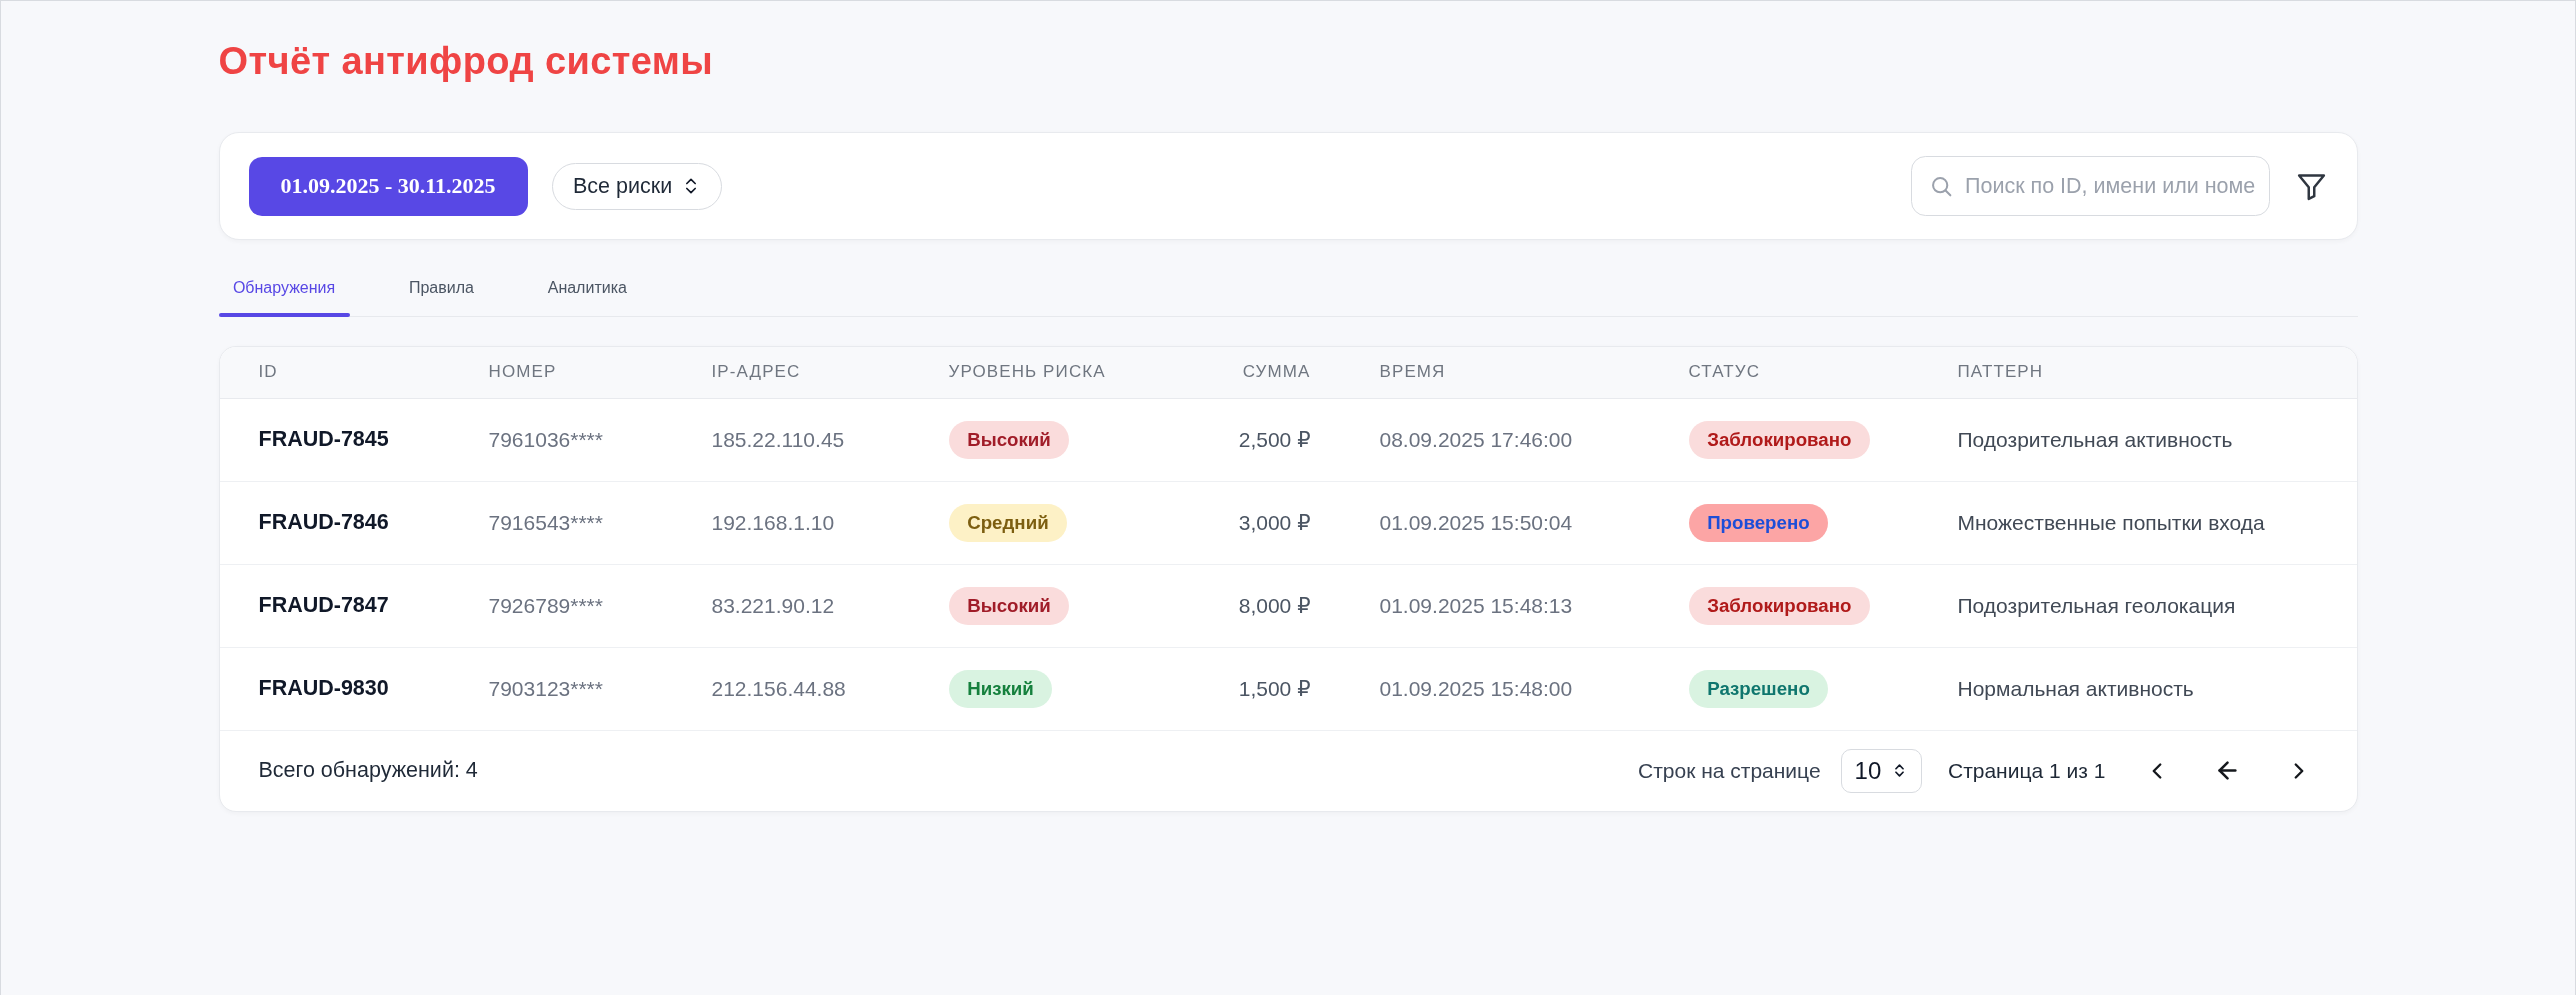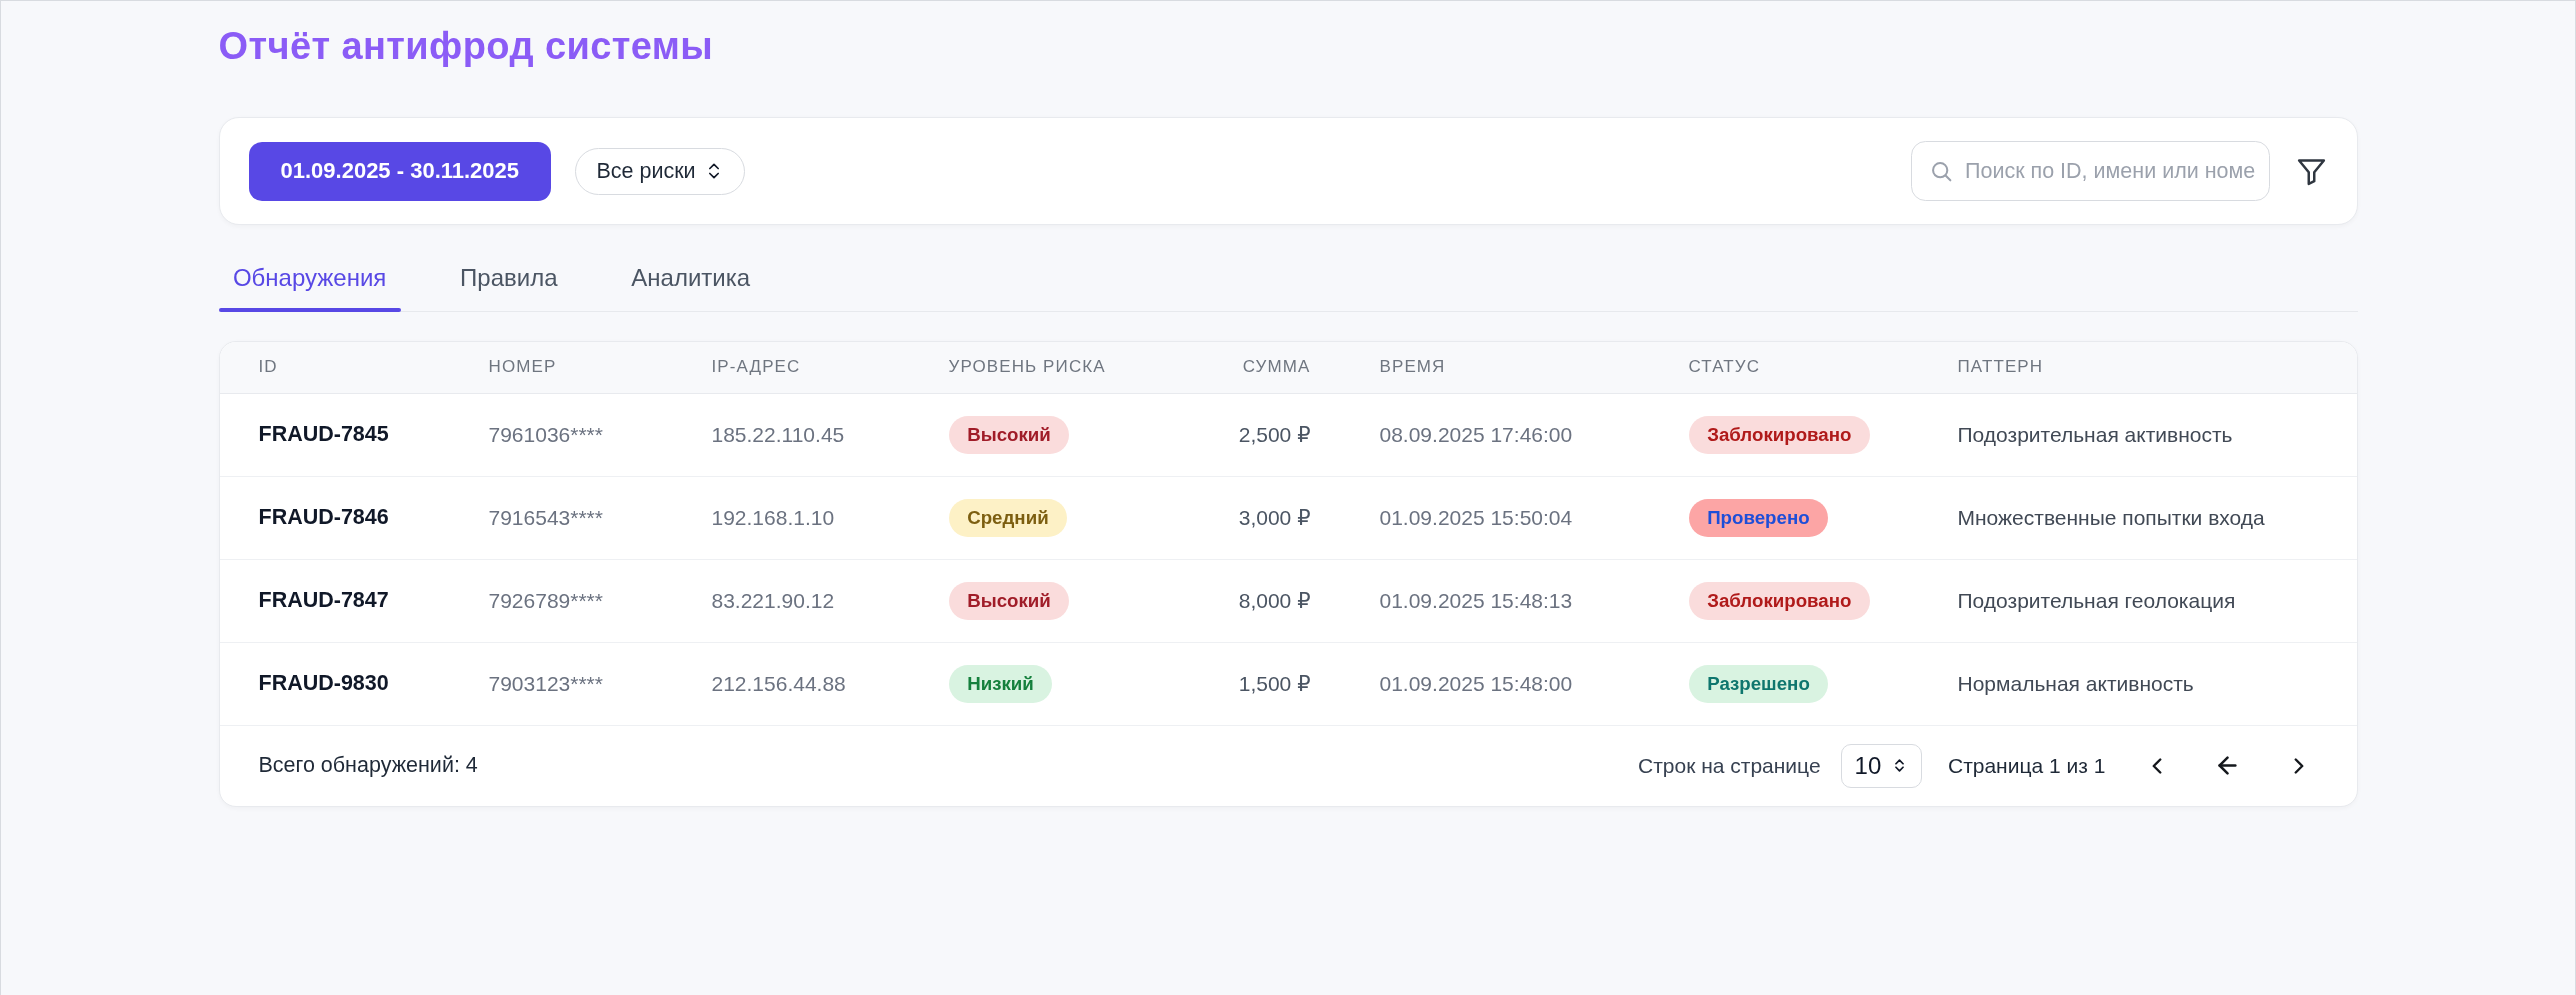--- a/index.html
+++ b/index.html
@@ -9,25 +9,25 @@
     background: #f7f8fb;
     border-top: 1.4px solid #d8dbe0;
     border-left: 1.4px solid #d8dbe0;
     border-right: 1.4px solid #d8dbe0;
     color: #111827;
     overflow: hidden;
   }
   .container { width: 2139px; margin: 0 auto; }
 
   .page-title {
-    margin-top: 24px;
+    margin-top: 39px;
     font-size: 38px;
     font-weight: 700;
     letter-spacing: 0.4px;
-    color: #8b5cf6;
+    color: #ef4444;
   }
 
   
   .filter-card {
     margin-top: 49px;
     background: #ffffff;
     border: 1.4px solid #e8eaee;
     border-radius: 20px;
     height: 108px;
     display: flex;
@@ -38,21 +38,21 @@
   }
   .date-btn {
     background: #5848e5;
     color: #ffffff;
     border: none;
     height: 59px;
     padding: 0 32px;
     border-radius: 13px;
     font-size: 22px;
     font-weight: 700;
-    font-family: Liberation Sans, sans-serif;
+    font-family: Liberation Serif, serif;
     cursor: pointer;
     white-space: nowrap;
   }
   .risk-chip {
     display: flex;
     align-items: center;
     gap: 8.6px;
     height: 47px;
     padding: 0 20px;
     border: 1.4px solid #d8dbe0;
@@ -91,21 +91,21 @@
 
   
   .tabs {
     margin-top: 39px;
     display: flex;
     gap: 45px;
     border-bottom: 1.4px solid #e7e9ed;
   }
   .tab {
     padding: 0 14.4px 18.7px 14.4px;
-    font-size: 24px;
+    font-size: 16px;
     font-weight: 500;
     color: #4b5563;
     cursor: pointer;
     position: relative;
     white-space: nowrap;
   }
   .tab.active { color: #5848e5; }
   .tab.active::after {
     content: "";
     position: absolute;

